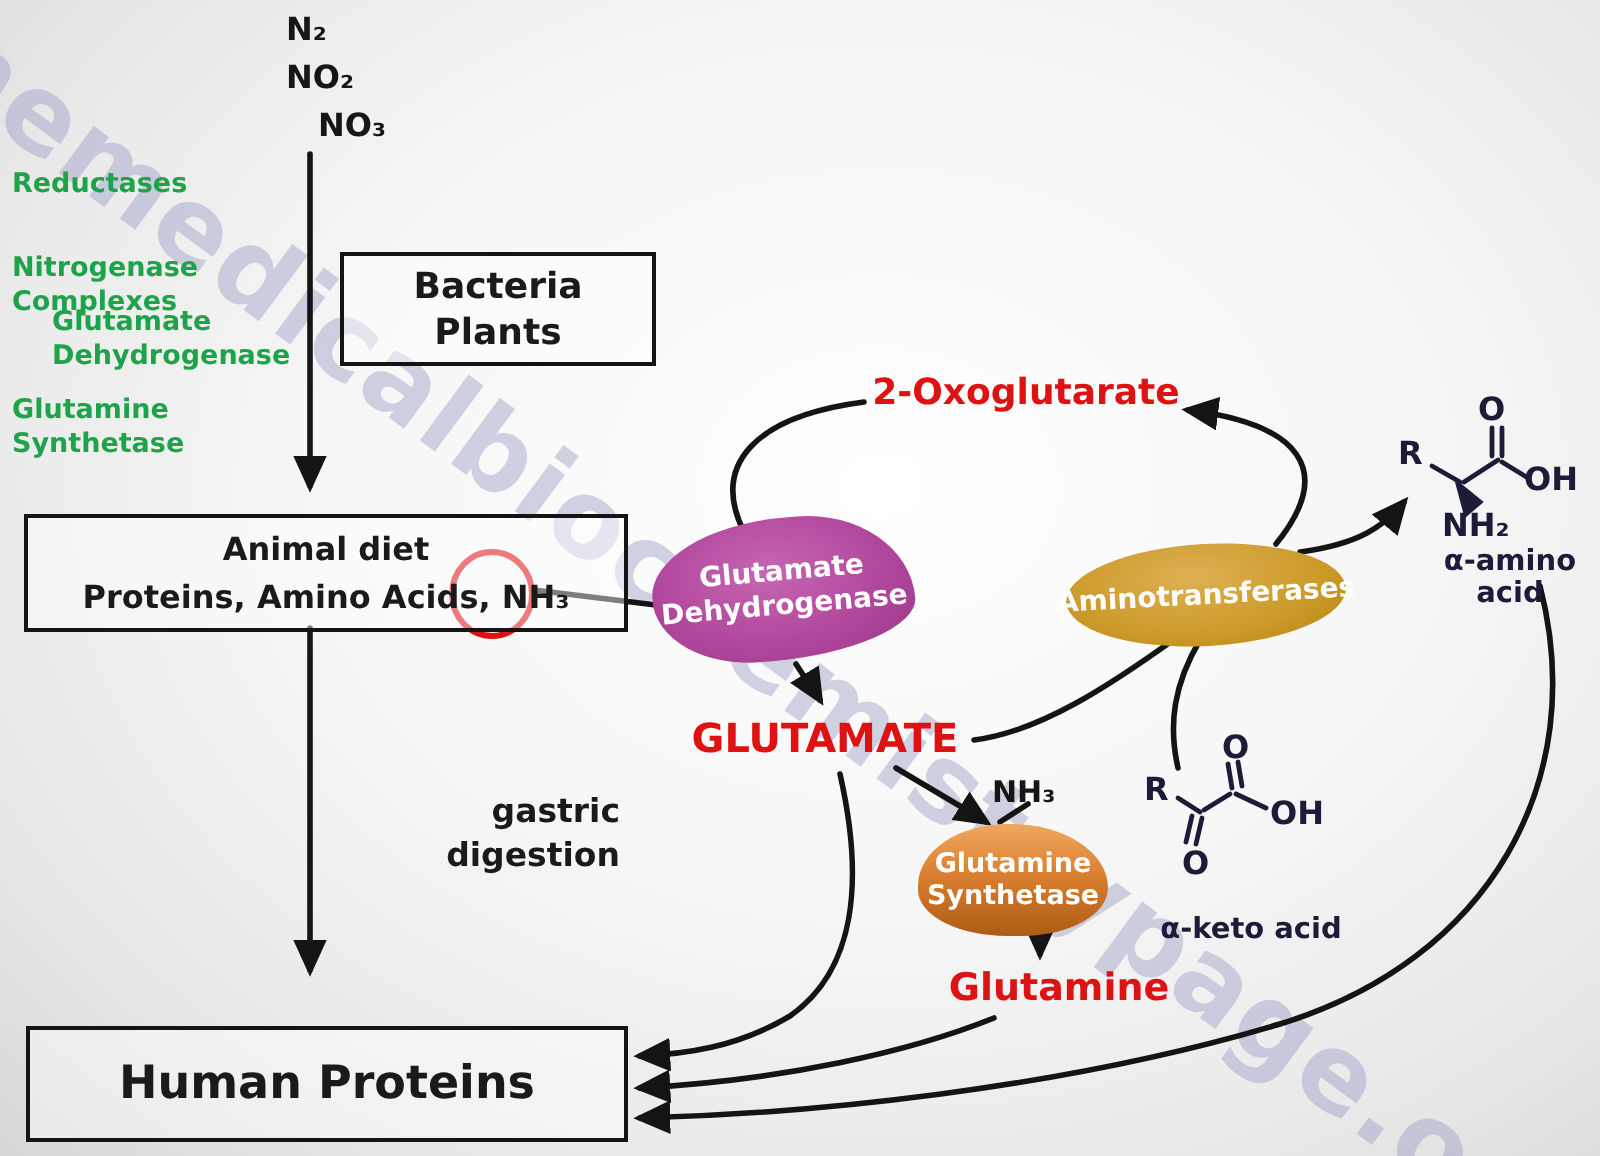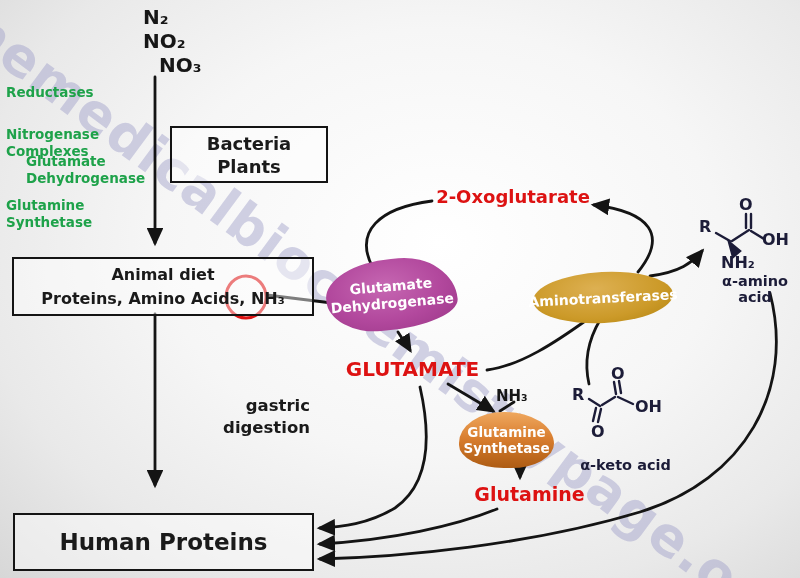--- a/index.html
+++ b/index.html
@@ -9,21 +9,21 @@
     font-family:"DejaVu Sans", sans-serif;color:#1a1a1a;
   }
   .wm{
     position:absolute;left:-28px;top:-18px;white-space:nowrap;
     font-size:54px;font-weight:bold;color:#a3a3cb;opacity:.48;
     transform:rotate(36.5deg);transform-origin:0 0;letter-spacing:1px;
     user-select:none;pointer-events:none;
   }
   svg.overlay{position:absolute;left:0;top:0;z-index:2;}
   .abs{position:absolute;z-index:3;}
-  .nlab{font-weight:bold;font-size:20px;color:#161616;}
+  .nlab{font-weight:bold;font-size:16px;color:#161616;}
   .enz{width:120px;left:6px;text-align:left;font-weight:bold;font-size:13.5px;
        line-height:17px;color:#1ea24a;}
   .box{border:2.5px solid #141414;background:rgba(255,255,255,0.45);
        display:flex;flex-direction:column;align-items:center;justify-content:center;
        text-align:center;font-weight:bold;}
   .red{color:#dd1212;font-weight:bold;text-align:center;}
   .blob{display:flex;flex-direction:column;align-items:center;justify-content:center;
         text-align:center;color:#fff;font-weight:bold;z-index:3;}
   .blob-gdh{
     left:326px;top:259px;width:131px;height:71px;font-size:14px;line-height:17px;

